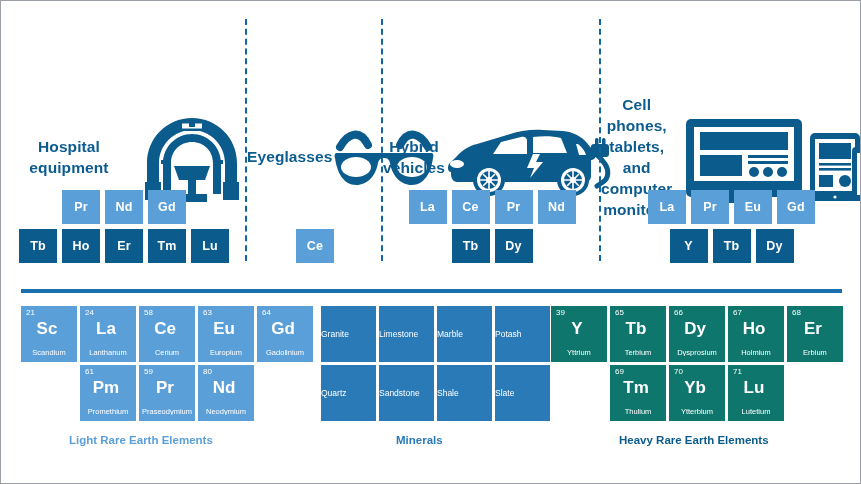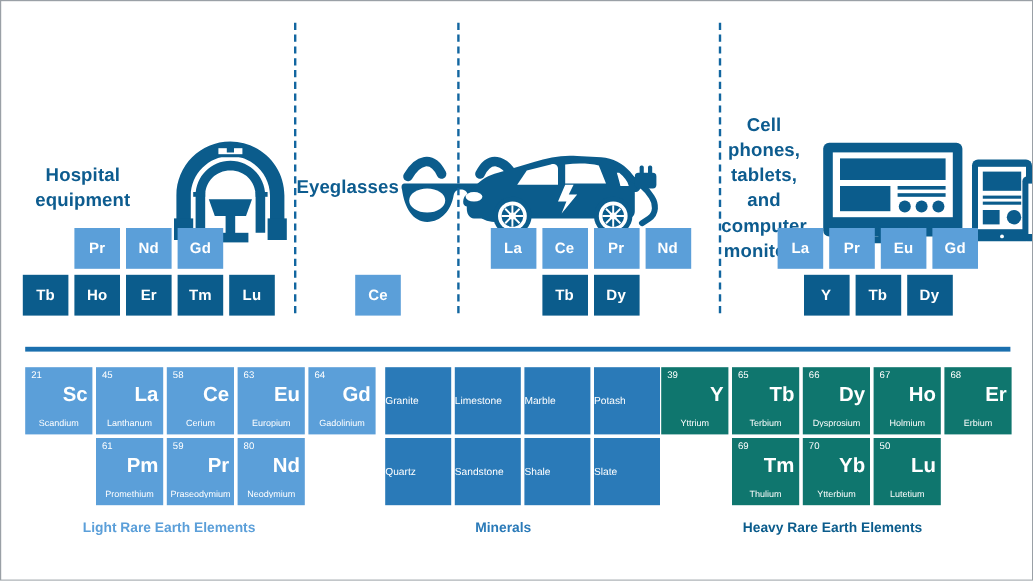--- a/index.html
+++ b/index.html
@@ -134,21 +134,21 @@
   .c-num {
     position: absolute;
     left: 5px; top: 3px;
     font-size: 8px;
     line-height: 1;
     color: #ffffff;
   }
   .c-sym {
     position: absolute;
     left: 0; right: 4px; top: 14px;
-    text-align: right;
+    text-align: center;
     font-size: 17px;
     font-weight: bold;
     line-height: 1;
   }
   .c-name {
     position: absolute;
     left: 0; right: 0; bottom: 6px;
     text-align: center;
     font-size: 7.5px;
     line-height: 1;
@@ -241,20 +241,21 @@
       </div>
       <div class="chip-rows">
         <div class="chip-row">
           <div class="chip light">Ce</div>
         </div>
       </div>
       <div class="divider-dash"></div>
     </div>
 
     <div class="app-section s2">
+      <div class="sec-title">Hybrid vehicles</div>
       <div class="icon-box">
         <svg width="180" height="80" viewBox="0 0 180 80" aria-hidden="true">
           <g fill="#0b5c8c">
             <path d="M6 52 C3 52 2 48 4 44 L14 34 C18 30 24 26 32 24 L62 15 C74 11 86 9 98 10 L118 11 C128 12 136 16 142 23 L150 33 C152 36 150 40 146 40 L146 56 C146 60 143 62 140 62 L12 62 C8 62 6 58 6 54 Z"></path>
             <path d="M141 28 C150 32 156 38 160 44 C164 50 164 58 158 62 L152 66" fill="none" stroke="#0b5c8c" stroke-width="5" stroke-linecap="round"></path>
             <rect x="146" y="24" width="18" height="13" rx="3"></rect>
             <rect x="150" y="18" width="3.5" height="8" rx="1.5"></rect>
             <rect x="157" y="18" width="3.5" height="8" rx="1.5"></rect>
           </g>
           <g fill="#ffffff">
@@ -365,21 +366,21 @@
     <div class="group g-light">
       <div class="grid">
         <div class="cell light">
           <span class="c-num">21</span>
           <span class="c-sym">Sc</span>
           <span class="c-name">Scandium</span>
         </div>
         <div class="cell empty"></div>
 
         <div class="cell light">
-          <span class="c-num">45</span>
+          <span class="c-num">24</span>
           <span class="c-sym">La</span>
           <span class="c-name">Lanthanum</span>
         </div>
         <div class="cell light">
           <span class="c-num">61</span>
           <span class="c-sym">Pm</span>
           <span class="c-name">Promethium</span>
         </div>
 
         <div class="cell light">
@@ -473,21 +474,21 @@
           <span class="c-sym">Yb</span>
           <span class="c-name">Ytterbium</span>
         </div>
 
         <div class="cell heavy">
           <span class="c-num">67</span>
           <span class="c-sym">Ho</span>
           <span class="c-name">Holmium</span>
         </div>
         <div class="cell heavy">
-          <span class="c-num">50</span>
+          <span class="c-num">71</span>
           <span class="c-sym">Lu</span>
           <span class="c-name">Lutetium</span>
         </div>
 
         <div class="cell heavy">
           <span class="c-num">68</span>
           <span class="c-sym">Er</span>
           <span class="c-name">Erbium</span>
         </div>
         <div class="cell empty"></div>

